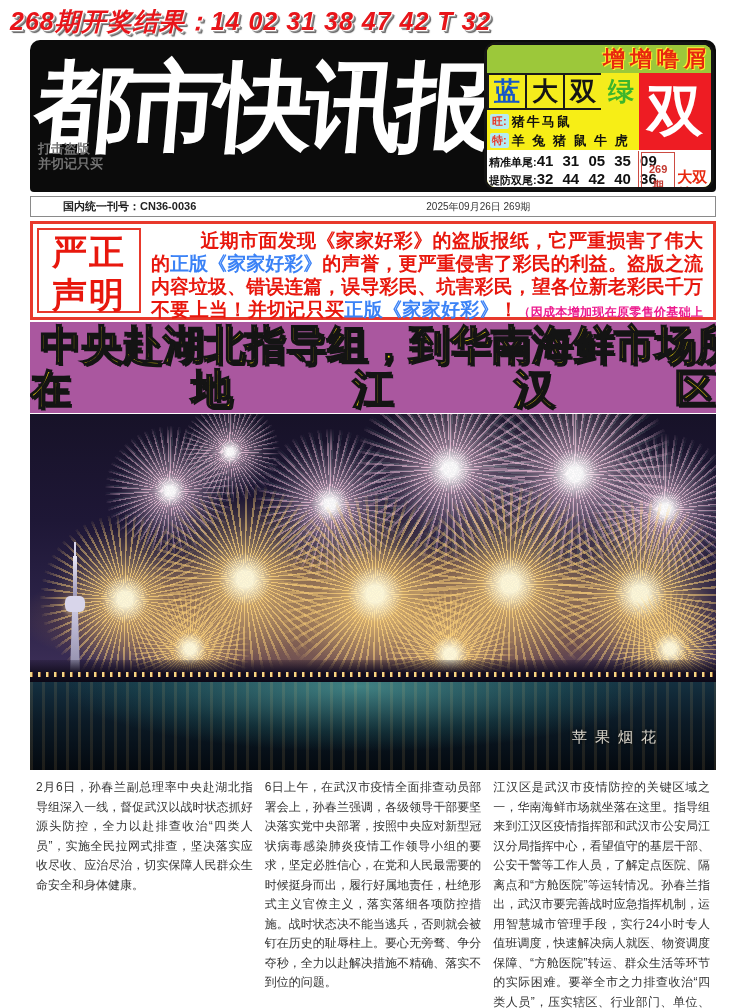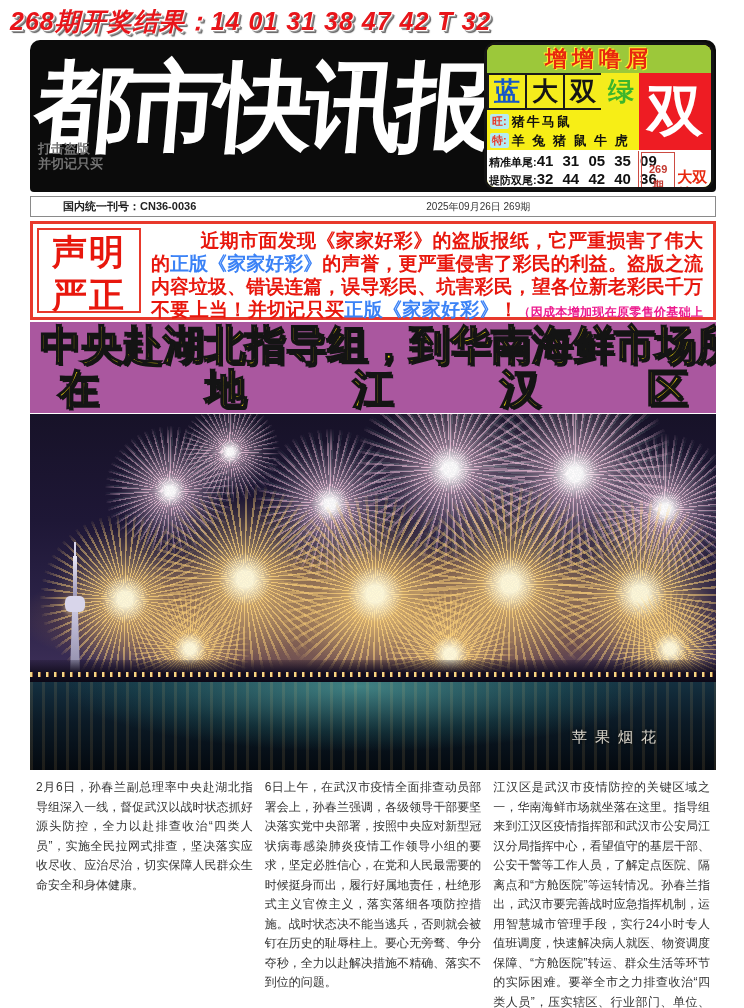--- a/index.html
+++ b/index.html
@@ -13,21 +13,21 @@
 
   
   .masthead { position:absolute; left:30px; top:40px; width:686px; height:152px; background:#0b0b0b; border-radius:10px 10px 4px 4px; }
   .paper-title { position:absolute; left:6px; top:-8px; width:470px; font-size:97px; line-height:150px; font-weight:900;
     color:#ffffff; letter-spacing:-7px; transform:skewX(-5deg); white-space:nowrap; }
   .anti-piracy { position:absolute; left:8px; bottom:21px; color:#737373; font-size:13px; font-weight:bold; line-height:15px; }
 
   
   .lottery-box { position:absolute; right:2px; top:2px; width:230px; height:148px; background:#141414; border-radius:12px; padding:3px; }
   .lb-inner { width:100%; height:100%; border-radius:8px; overflow:hidden; background:#f7ee16; display:flex; flex-direction:column; }
-  .lb-header { height:29px; background:#9cc83a; color:#e8280e; font-size:22px; font-weight:900; text-align:center;
+  .lb-header { height:29px; background:#9cc83a; color:#e8280e; font-size:22px; font-weight:900; text-align:right;
     line-height:28px; letter-spacing:5px; text-shadow:1px 1px 0 #ffee30, -1px -1px 0 #ffee30; }
   .lb-mid { display:flex; height:77px; }
   .lb-left { width:152px; display:flex; flex-direction:column; }
   .lb-cells { display:flex; height:37px; background:#f7ee16; }
   .lb-cell { flex:1; border:2px solid #1a1a1a; margin-right:-2px; font-size:26px; font-weight:900; text-align:center; line-height:33px; background:#f4ec1c; }
   .lb-cell.no-border { border-color:transparent; }
   .c-blue { color:#1656c8; } .c-black { color:#151515; } .c-green { color:#3db52c; }
   .lb-animals { flex:1; padding:2px 3px 0 3px; }
   .lb-animal-row { display:flex; align-items:center; height:19px; }
   .lb-badge { background:#b5ebf2; color:#e8382a; font-size:11px; font-weight:bold; padding:0 2px; border-radius:2px; margin-right:3px; }
@@ -54,21 +54,21 @@
     text-align:center; line-height:43px; letter-spacing:2px; }
   .stmt-body { flex:1; padding:5px 10px 2px 6px; font-size:19px; font-weight:bold; line-height:23px; color:#e8170d; }
   .stmt-body p { text-indent:2.6em; text-align:justify; }
   .hl-magenta { color:#3b82f6; }
   .stmt-note { font-size:12px; color:#ed1a8d; }
 
   
   .headline { position:absolute; left:30px; top:322px; width:686px; height:91px; background:#aa579f; overflow:hidden; }
   .headline-line { font-size:41px; font-weight:900; color:#ffe20a; line-height:44px; padding:1px 10px 0 10px;
     -webkit-text-stroke:1.5px #141414; text-shadow:2px 2px 0 #141414; white-space:nowrap; }
-  .headline-line2 { white-space:normal; text-align:justify; text-align-last:justify; padding:0 28px; }
+  .headline-line2 { white-space:normal; text-align:justify; text-align-last:justify; padding:0 0; }
 
   
   .photo { position:absolute; left:30px; top:414px; width:686px; height:356px; overflow:hidden;
     background:linear-gradient(180deg,#171228 0%, #1e1736 30%, #2c2348 55%, #3a2d55 70%, #40335a 76%); }
   .glow-band { position:absolute; left:-40px; width:766px; top:110px; height:170px;
     background:radial-gradient(ellipse 60% 55% at 50% 55%, rgba(255,195,100,0.55), rgba(255,170,70,0.25) 55%, transparent 78%); }
   .burst { position:absolute; border-radius:50%;
     -webkit-mask:radial-gradient(circle, #000 18%, rgba(0,0,0,0.55) 55%, transparent 72%);
     mask:radial-gradient(circle, #000 18%, rgba(0,0,0,0.55) 55%, transparent 72%); }
   .burst.pink { background:
@@ -97,21 +97,21 @@
 
   
   .article { position:absolute; left:30px; top:778px; width:686px; display:flex; gap:12px; padding:0 6px; }
   .article-col { flex:1; font-size:12px; line-height:19.5px; color:#333; text-align:justify; }
 </style>
 </head>
 <body>
 
 <div class="page">
 
-  <div class="top-banner">268期开奖结果：14 01 31 38 47 42 T 32</div>
+  <div class="top-banner">268期开奖结果：14 02 31 38 47 42 T 32</div>
 
   <div class="masthead">
     <div class="paper-title">都市快讯报</div>
     <div class="anti-piracy">
       <div>打击盗版</div>
       <div>并切记只买</div>
     </div>
 
     <div class="lottery-box">
       <div class="lb-inner">
@@ -161,22 +161,22 @@
     </div>
   </div>
 
   <div class="info-bar">
     <span class="issn">国内统一刊号：CN36-0036</span>
     <span class="pub-date">2025年09月26日 269期</span>
   </div>
 
   <div class="statement">
     <div class="stmt-label">
+      <div>严正</div>
       <div>声明</div>
-      <div>严正</div>
     </div>
     <div class="stmt-body">
       <p><span>近期市面发现《家家好彩》的盗版报纸，它严重损害了伟大的</span><span class="hl-magenta">正版《家家好彩》</span><span>的声誉，更严重侵害了彩民的利益。盗版之流内容垃圾、错误连篇，误导彩民、坑害彩民，望各位新老彩民千万不要上当！并切记只买</span><span class="hl-magenta">正版《家家好彩》</span><span>！</span><span class="stmt-note">（因成本增加现在原零售价基础上加0.5毛）</span></p>
     </div>
   </div>
 
   <div class="headline">
     <div class="headline-line">中央赴湖北指导组，到华南海鲜市场所</div>
     <div class="headline-line headline-line2">在地江汉区</div>
   </div>

